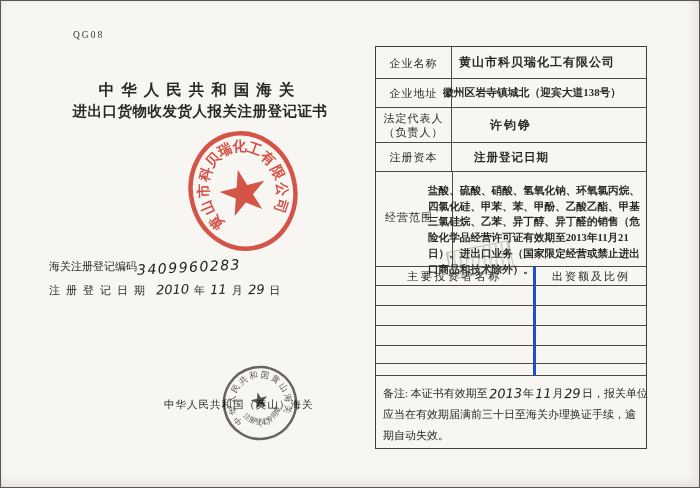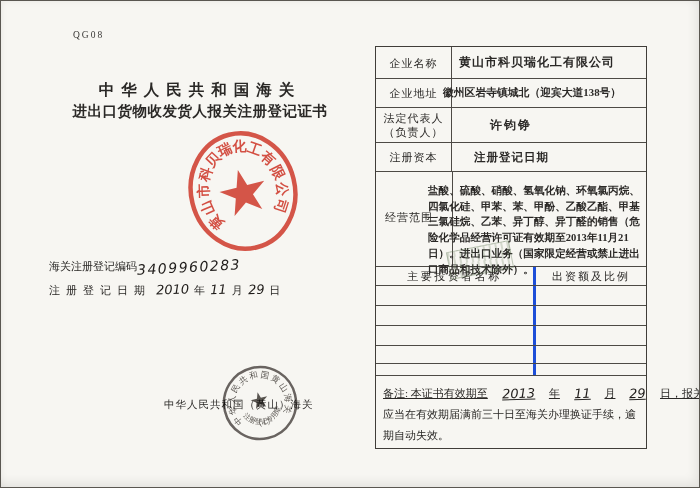--- a/index.html
+++ b/index.html
@@ -38,21 +38,21 @@
   .scope-text{position:absolute;left:52px;top:11px;width:216px;font-weight:bold;font-size:10.6px;line-height:15.7px;white-space:pre-line;z-index:2;}
   .faint-stamp{position:absolute;left:72px;top:74px;width:62px;height:26px;z-index:3;
     border:1px solid rgba(96,118,84,.45);transform:rotate(-11deg);
     background:repeating-linear-gradient(97deg, rgba(96,118,84,.28) 0 2px, rgba(96,118,84,0) 2px 6px);
     filter:blur(.5px);opacity:.85;}
 
   .inv-left{flex:0 0 160px;width:160px;box-sizing:border-box;border-right:3px solid #1d4ed8;display:flex;align-items:center;justify-content:center;letter-spacing:2.5px;}
   .inv-right{flex:1;display:flex;align-items:center;justify-content:center;letter-spacing:2px;}
 
   .remark-row{display:block;box-sizing:border-box;border-bottom:none;padding:7px 6px 0 7px;font-size:11px;line-height:21px;}
-  .remark-l1{display:flex;align-items:flex-end;gap:14px;white-space:nowrap;text-decoration:underline;}
+  .remark-l1{display:flex;align-items:flex-end;gap:1px;white-space:nowrap;}
 </style>
 </head>
 <body>
 
 <div class="page">
 
   <div class="form-code">QG08</div>
 
   <div class="title1">中华人民共和国海关</div>
   <div class="title2">进出口货物收发货人报关注册登记证书</div>

